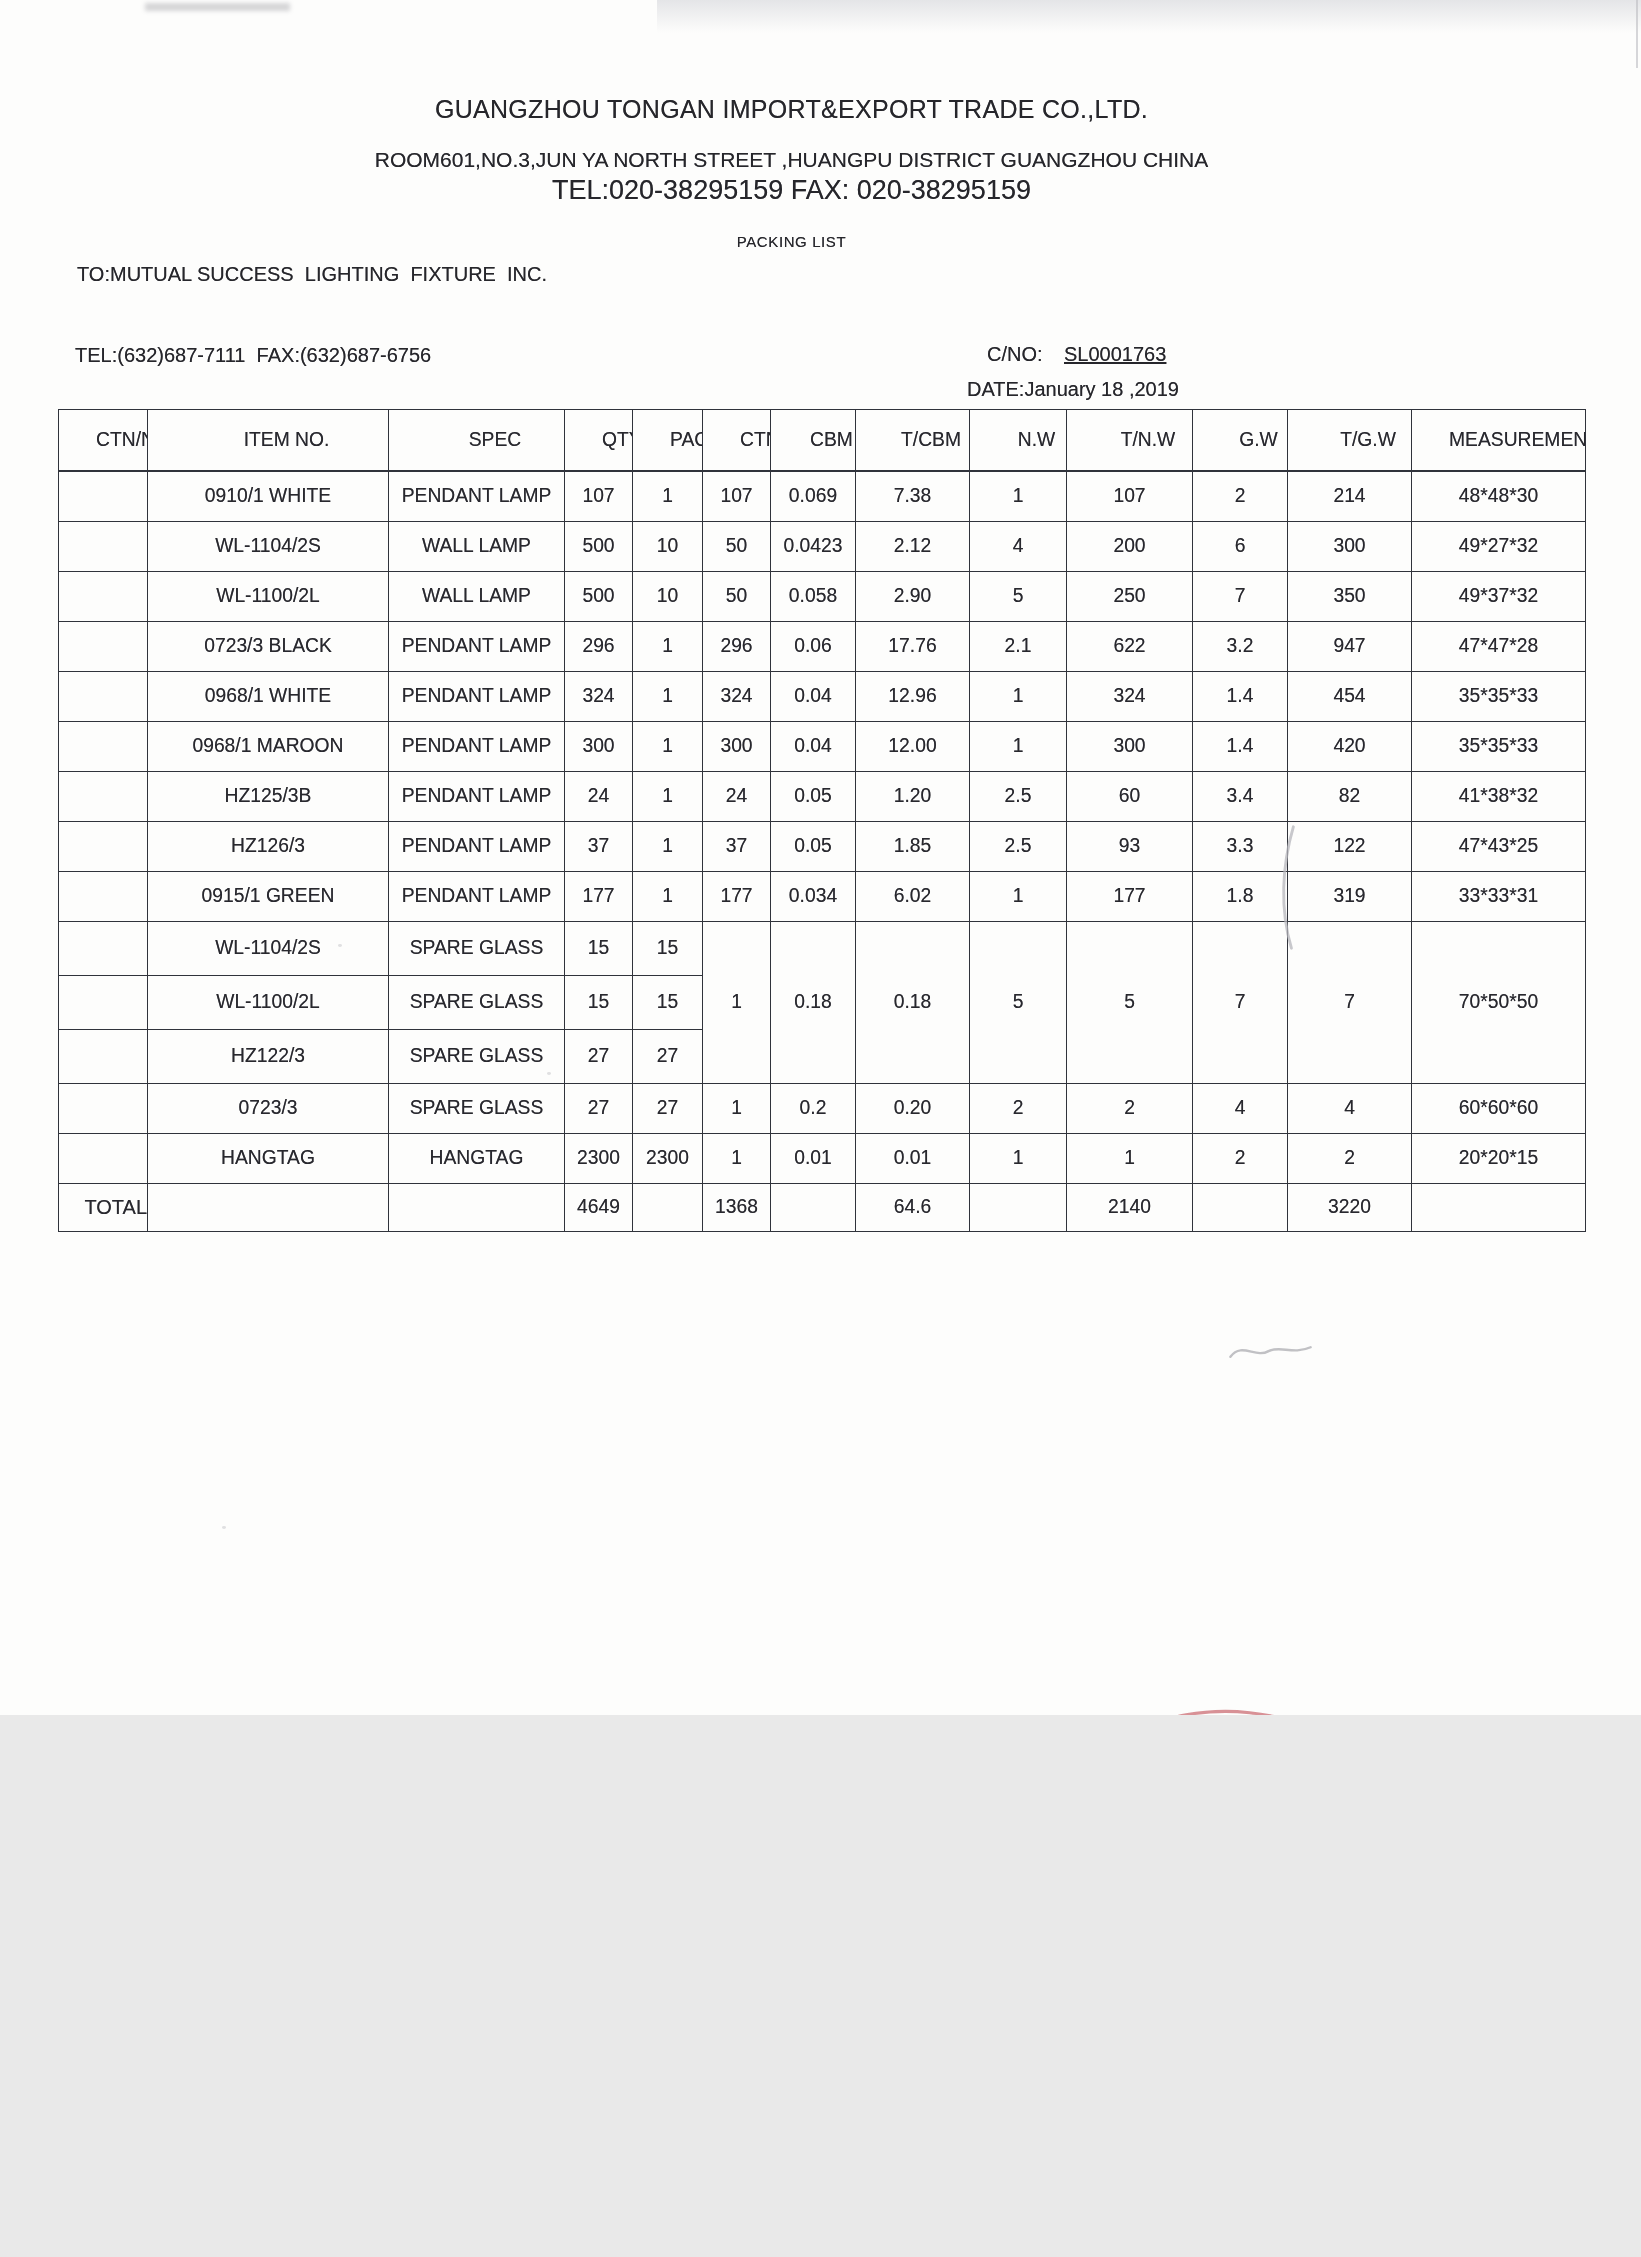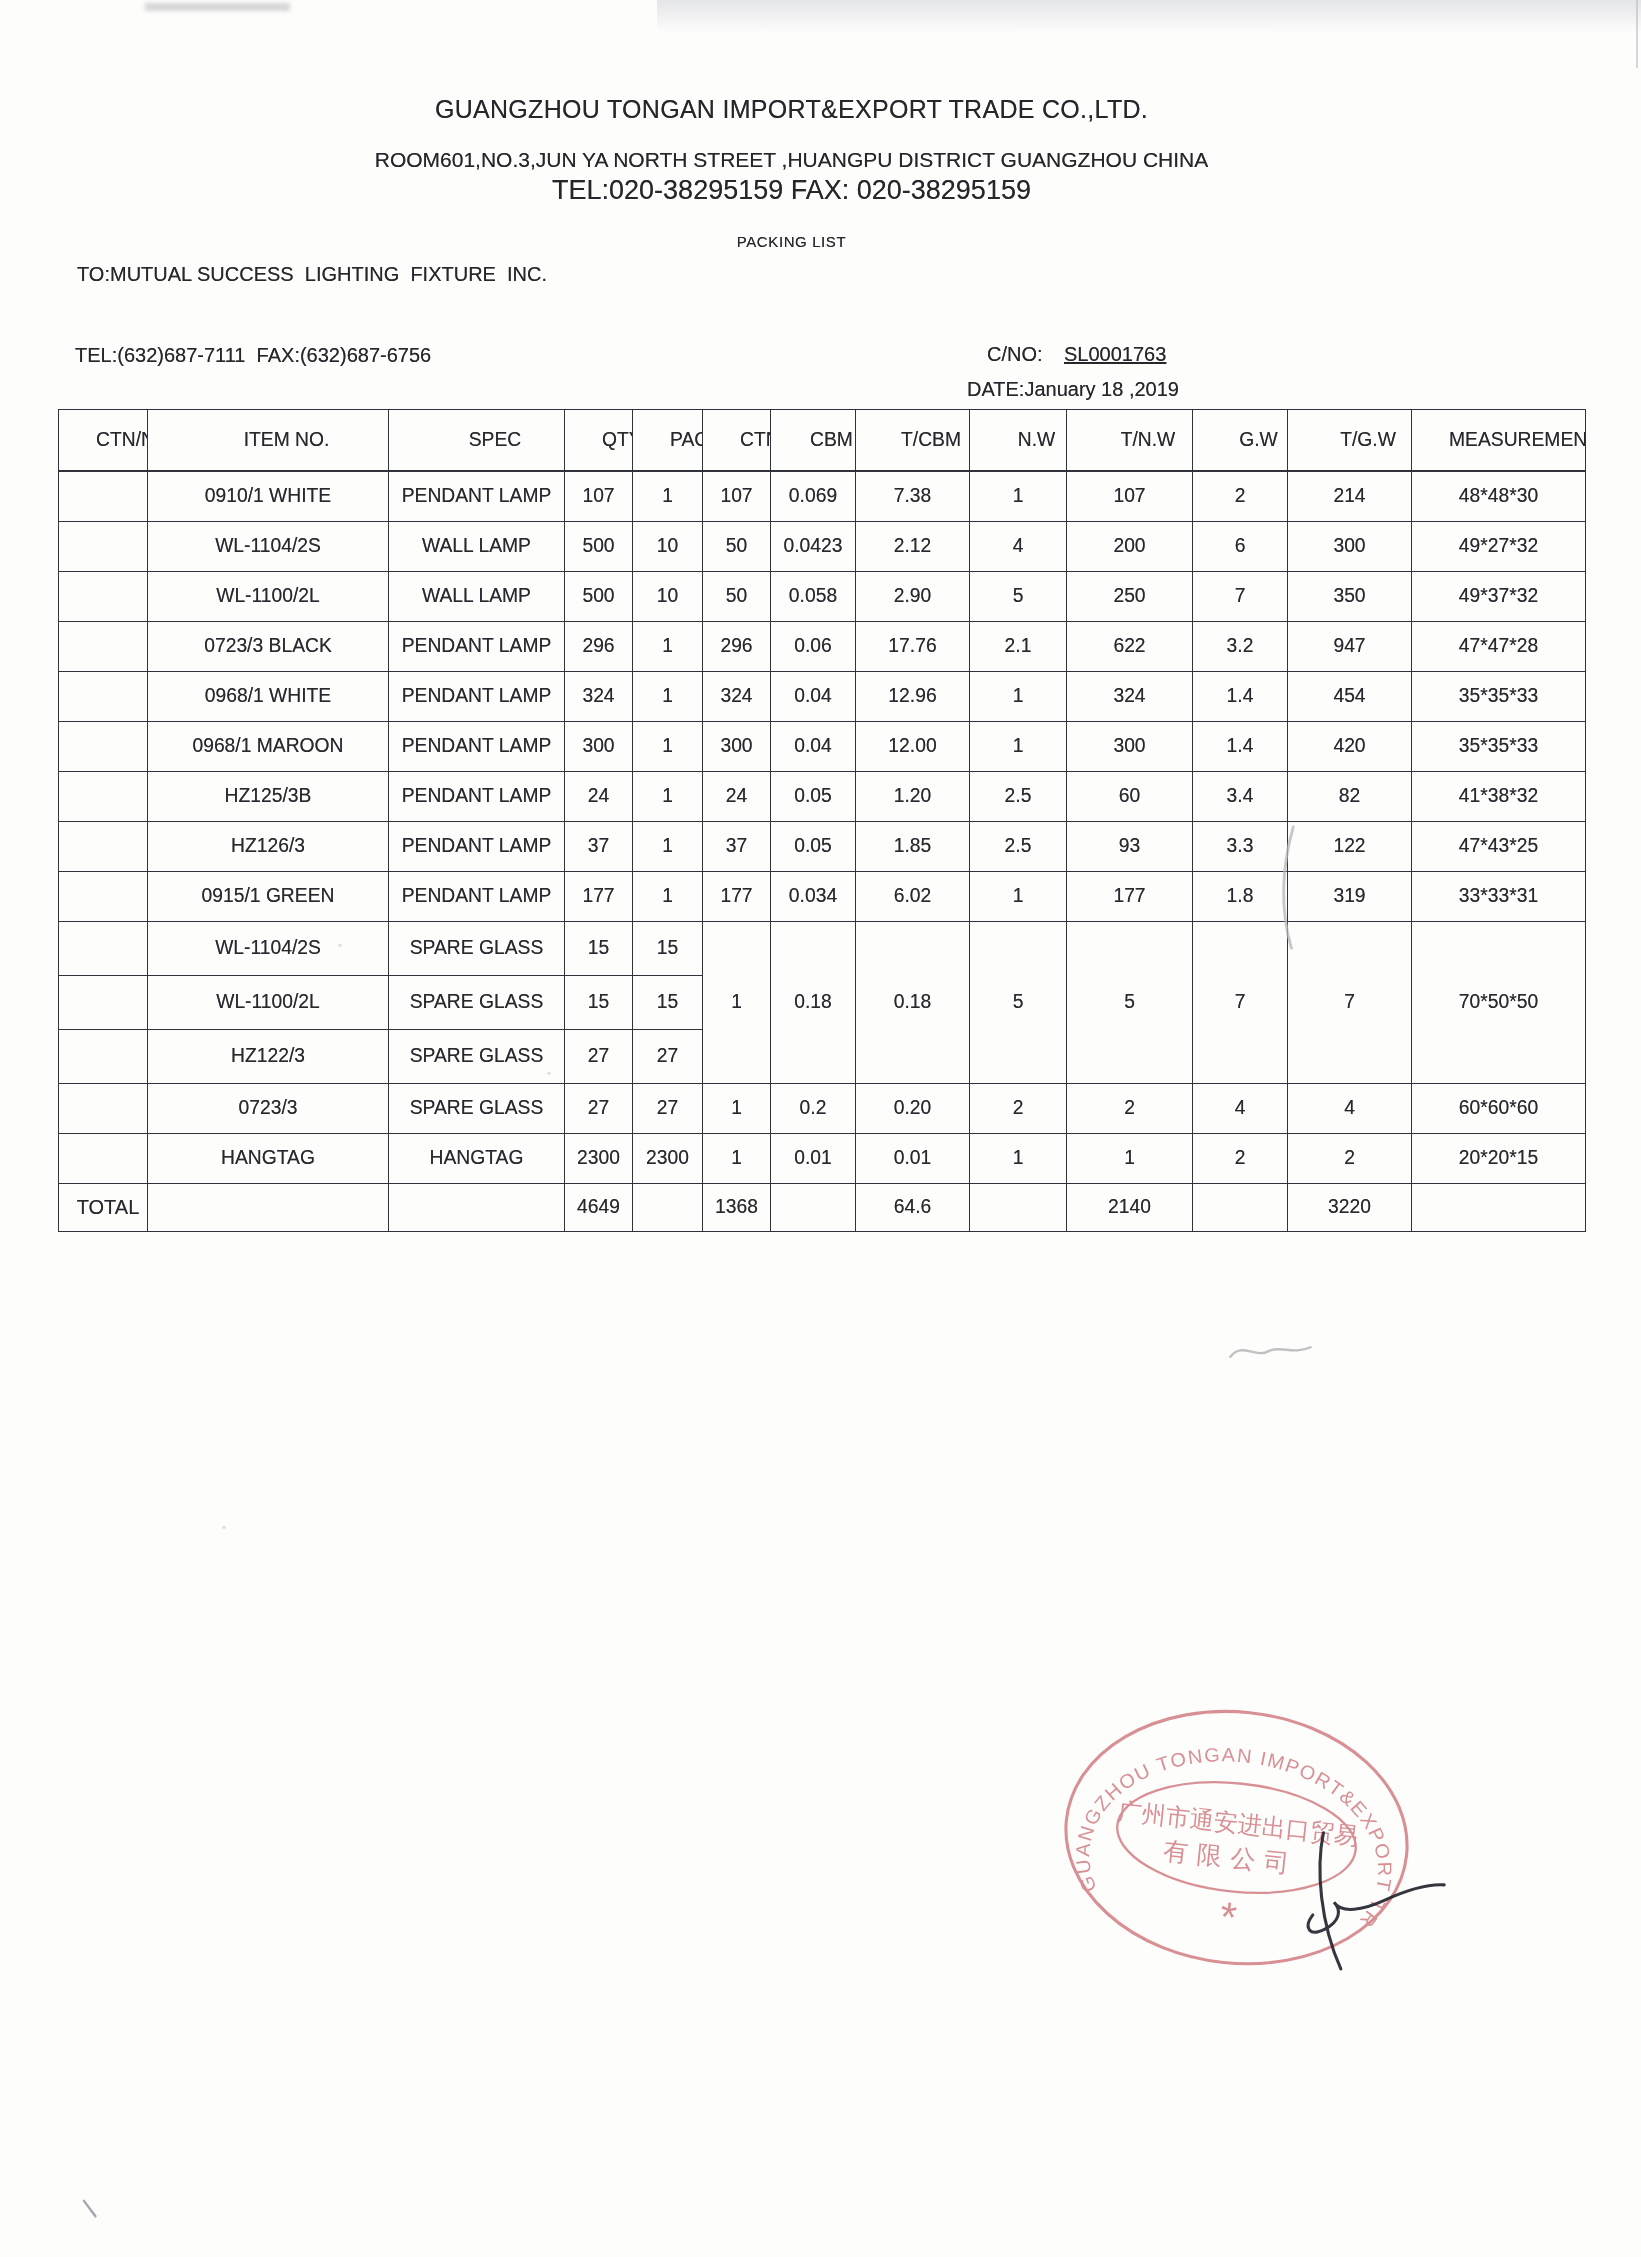--- a/index.html
+++ b/index.html
@@ -1,17 +1,17 @@
 <!DOCTYPE html>
 <html><head>
 <meta charset="utf-8">
 <style>
   html,body{margin:0;padding:0;background:#e9e9e9;}
   .page{
-    position:relative;width:1641px;height:2257px;background:#fdfdfc;
+    position:relative;width:1641px;height:1715px;background:#fdfdfc;
     font-family:"Liberation Sans","DejaVu Sans",sans-serif;color:#26262b;
     overflow:hidden;
   }
   .scan-text{text-shadow:0 0 0.5px rgba(40,40,48,.65);}
   .center-line{position:absolute;left:0;width:1583px;text-align:center;}
   .company{top:95px;font-size:25px;letter-spacing:0.3px;}
   .address{top:148px;font-size:21px;}
   .telfax{top:175px;font-size:27px;}
   .doctitle{top:233px;font-size:15px;letter-spacing:0.6px;}
   .left-line{position:absolute;white-space:pre;font-size:20px;}
@@ -31,21 +31,21 @@
     border:1.9px solid #30333b;text-align:center;vertical-align:middle;
     padding:0;overflow:hidden;white-space:nowrap;
     text-shadow:0 0 0.5px rgba(40,40,48,.6);
   }
   table.pack th{font-weight:normal;height:60px;border-bottom-width:2.9px;padding-left:37px;}
   table.pack tbody tr{height:50px;}
   table.pack tbody tr:nth-child(10),
   table.pack tbody tr:nth-child(11),
   table.pack tbody tr:nth-child(12){height:54px;}
   table.pack tr.total-row{height:48px;}
-  table.pack tr.total-row td:first-child{text-align:center;padding-left:10px;font-size:20px;margin-left:11px;}
+  table.pack tr.total-row td:first-child{text-align:right;padding-left:10px;font-size:20px;margin-left:11px;}
 
   .stamp-svg{position:absolute;left:1023px;top:1680px;pointer-events:none;}
   .art{position:absolute;pointer-events:none;}
   .art-topsmudge{left:145px;top:2.9px;width:145px;height:7.7px;background:#9a9aa0;opacity:.4;filter:blur(1.9px);}
   .art-topgrad{left:657px;top:0;width:985px;height:33px;
     background:linear-gradient(180deg,rgba(188,190,198,.38),rgba(255,255,255,0));}
   .art-rightline{left:1636px;top:0;width:1.9px;height:68px;background:#bdbdc2;opacity:.6;}
   .speck{position:absolute;width:3.9px;height:2.9px;background:#8c8c92;opacity:.25;border-radius:50%;}
 </style>
 </head>

